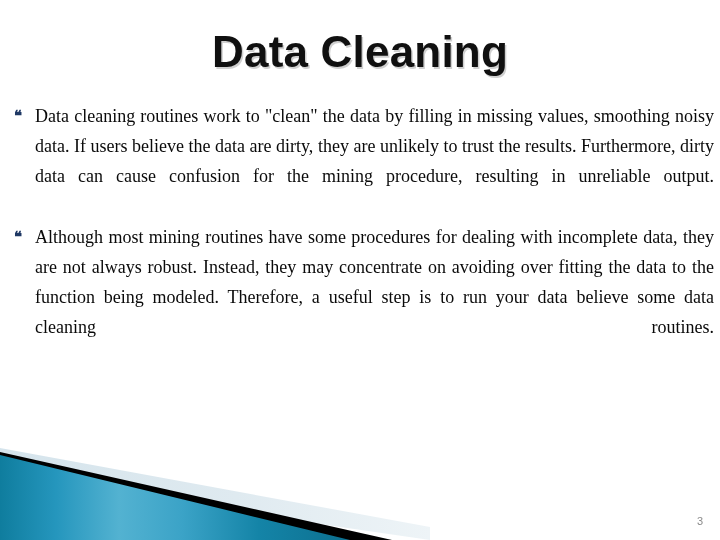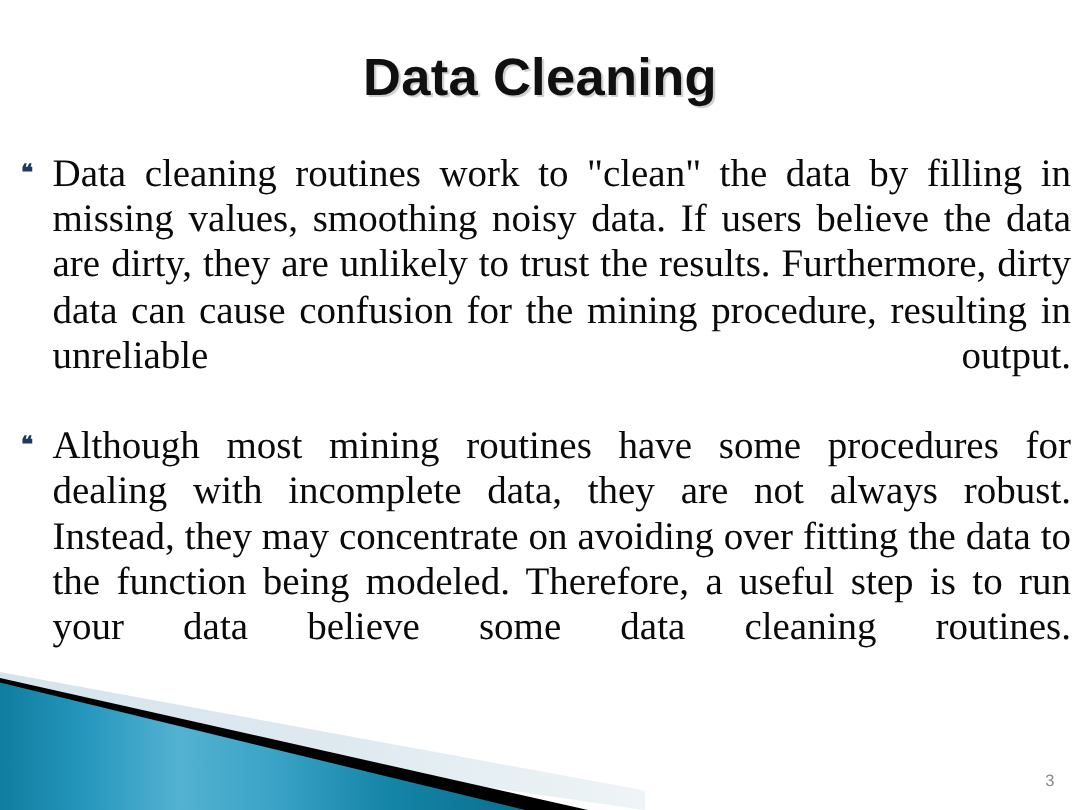--- a/index.html
+++ b/index.html
@@ -24,21 +24,21 @@
 
   
   .slide-title {
     position: absolute;
     top: 30px;
     left: 0;
     width: 720px;
     text-align: center;
     font-family: "Liberation Sans", "DejaVu Sans", sans-serif;
     font-weight: bold;
-    font-size: 35px;
+    font-size: 44px;
     line-height: 44px;
     letter-spacing: 0.2px;
     color: #101010;
     text-shadow: 1.5px 1.5px 0.5px rgba(150,150,150,0.45);
     white-space: nowrap;
   }
 
   
   .body-content {
     position: absolute;
@@ -62,21 +62,21 @@
     font-family: "Liberation Serif", "DejaVu Serif", serif;
     font-size: 15px;
     font-weight: bold;
     color: #1f3864;
     line-height: 30px;
   }
 
   .bullet-text {
     flex: 1 1 auto;
     font-family: "Liberation Serif", "DejaVu Serif", serif;
-    font-size: 26px;
+    font-size: 18px;
     line-height: 30.2px;
     color: #0a0a0a;
     text-align: justify;
     text-justify: inter-word;
     hyphens: none;
   }
   
   .bullet-text::after {
     content: "";
     display: inline-block;

